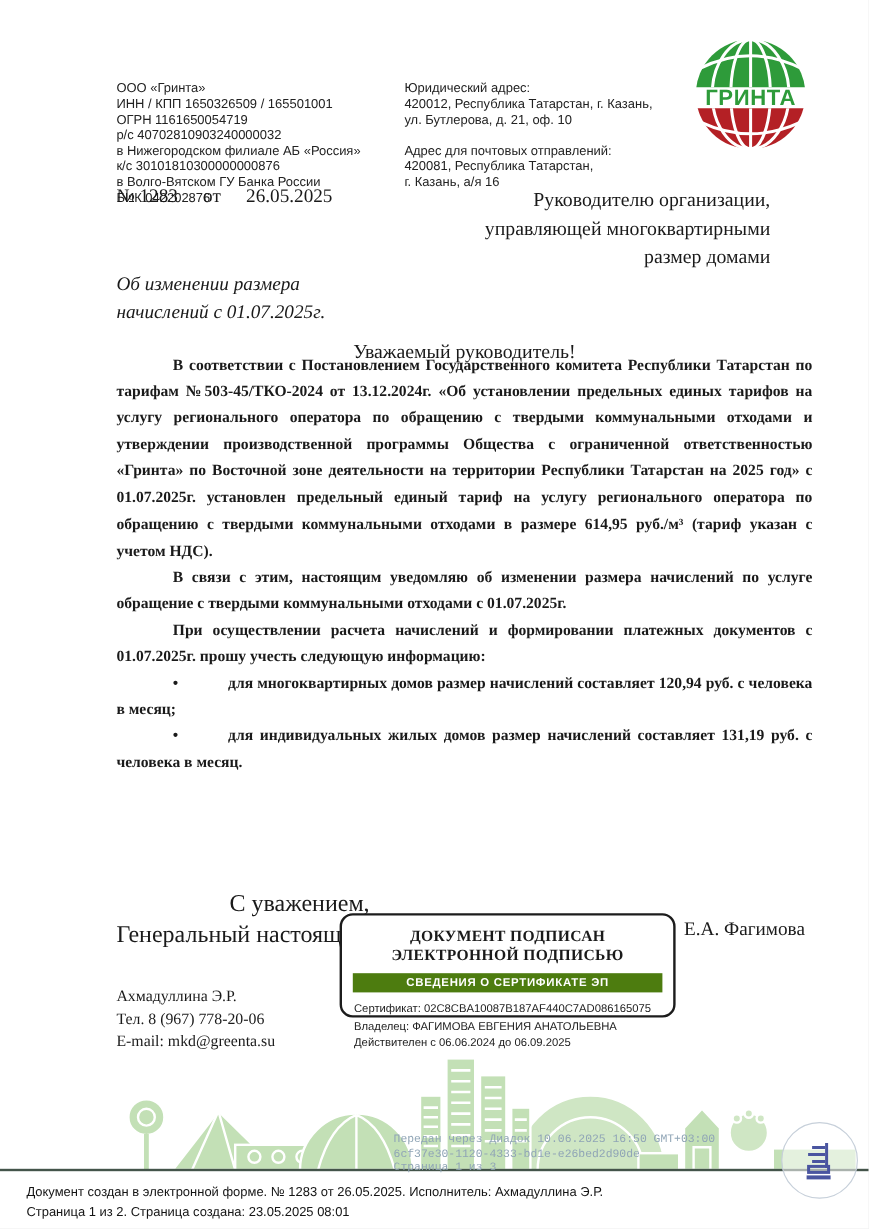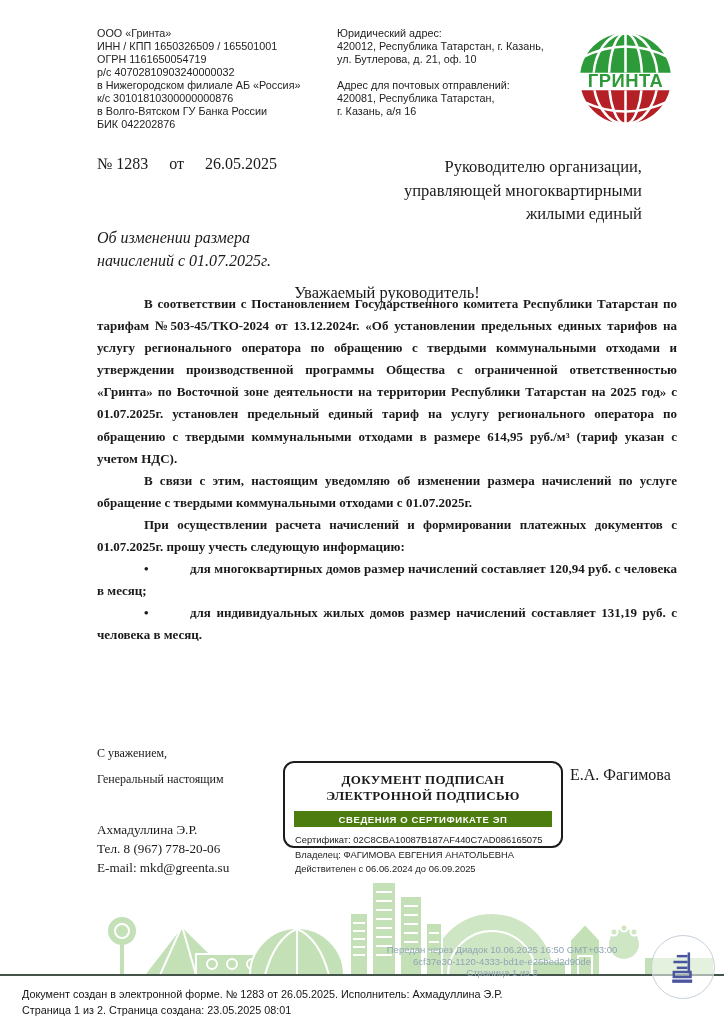--- a/index.html
+++ b/index.html
@@ -3,48 +3,48 @@
 <meta charset="utf-8">
 <style>
   html,body{margin:0;padding:0;background:#e8e8e8;}
   .page{
     position:relative;width:724px;height:1024px;margin:0 auto;
     background:#ffffff;overflow:hidden;
     font-family:"Liberation Serif",serif;color:#1a1a1a;
   }
   .abs{position:absolute;}
   
-  .req{font-family:"Liberation Sans",sans-serif;font-size:10.8px;line-height:13px;color:#222;}
+  .req{font-family:"Liberation Sans",sans-serif;font-size:10.8px;line-height:13px;color:#222;margin-top:41px;}
   .req div{white-space:nowrap;}
   .addr-group{margin-bottom:13px;}
   
   .refline{left:97px;top:155px;font-size:16px;display:flex;gap:21px;}
   .recipient{left:404px;top:155px;font-size:16.5px;line-height:23.5px;text-align:right;}
   .subject{left:97px;top:226px;font-size:16px;line-height:23px;font-style:italic;}
   .salutation{left:97px;top:283px;width:580px;text-align:center;font-size:16.5px;}
   
   .bodytext{left:97px;top:293px;width:580px;font-size:13px;line-height:22.1px;text-align:justify;font-weight:bold;}
   .bodytext p{margin:0;text-indent:47px;}
   .bullet-mark{display:inline-block;width:46px;text-indent:0;}
   
-  .sig{font-size:12px;line-height:26px;}
+  .sig{font-size:20px;line-height:26px;text-align:right;}
   .sig-closing{left:97px;top:740px;}
   .sig-name{left:570px;top:766px;font-size:16px;}
   
   .stamp{left:283px;top:761px;width:280px;height:87px;border:2.5px solid #1c1c1c;border-radius:11px;background:#fff;box-sizing:border-box;padding-top:9px;}
   .stamp-title{text-align:center;font-weight:bold;font-size:13px;line-height:16px;letter-spacing:.3px;}
   .stamp-bar{margin:7px 9px 6px 9px;background:#4d7c0f;color:#fff;text-align:center;
     font-family:"Liberation Sans",sans-serif;font-size:9.5px;font-weight:bold;letter-spacing:.6px;padding:3px 0 2px 0;}
   .stamp-details{font-family:"Liberation Sans",sans-serif;font-size:9.4px;line-height:14.5px;padding:0 10px;color:#222;}
   .stamp-details div{white-space:nowrap;}
   
   .executor{left:97px;top:820px;font-size:13.2px;line-height:19px;}
   
-  .diadoc-text{left:343px;top:944px;width:318px;text-align:center;
-    font-family:Liberation Sans, sans-serif;font-size:9.5px;line-height:11.5px;color:#90a5b6;z-index:5;}
+  .diadoc-text{left:328px;top:944px;width:318px;text-align:left;
+    font-family:Liberation Mono, monospace;font-size:9.5px;line-height:11.5px;color:#90a5b6;z-index:5;}
   .diadoc-circle{left:651px;top:935px;width:64px;height:64px;border-radius:50%;
     border:1.5px solid #c7d0da;background:rgba(255,255,255,.55);z-index:6;
     display:flex;align-items:center;justify-content:center;box-sizing:border-box;}
   
   .bottom-rule{left:0;top:974px;width:724px;height:2px;background:#44544a;z-index:4;}
   .footer{left:22px;top:987px;font-family:Liberation Sans, sans-serif;font-size:10.8px;line-height:15.5px;color:#141414;z-index:7;}
   .skyline{left:100px;top:878px;width:624px;height:97px;z-index:1;}
   .logo{left:577px;top:30px;width:97px;height:97px;}
 </style>
 </head>
@@ -108,21 +108,21 @@
 
   <div class="abs refline">
     <span>№ 1283</span>
     <span>от</span>
     <span>26.05.2025</span>
   </div>
 
   <div class="abs recipient">
     <div>Руководителю организации,</div>
     <div>управляющей многоквартирными</div>
-    <div>жилыми единый</div>
+    <div>размер домами</div>
   </div>
 
   <div class="abs subject">
     <div>Об изменении размера</div>
     <div>начислений с 01.07.2025г.</div>
   </div>
 
   <div class="abs salutation">Уважаемый руководитель!</div>
 
   <div class="abs bodytext">

